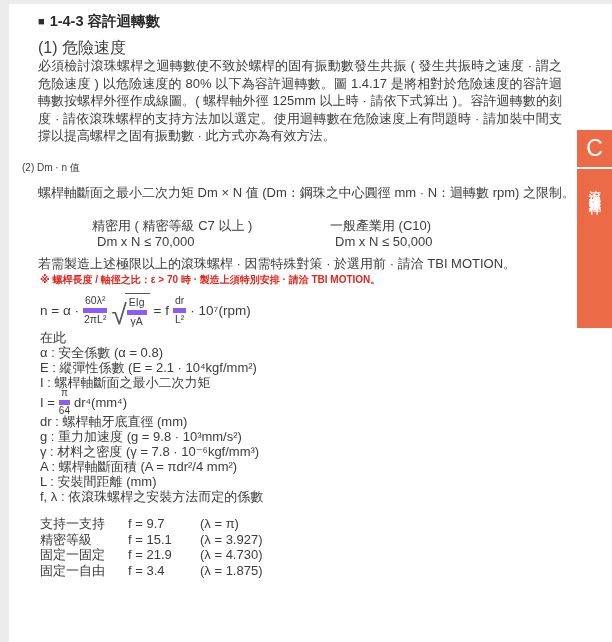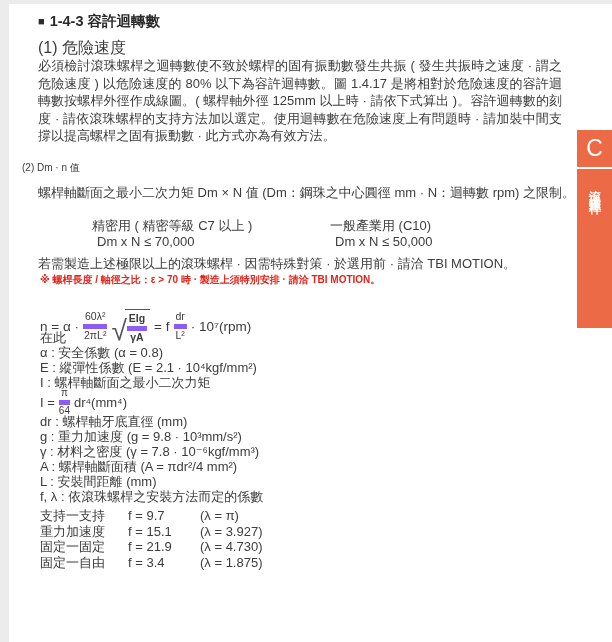--- a/index.html
+++ b/index.html
@@ -23,34 +23,34 @@
 
   .limit-col{top:218px;font-size:13px;line-height:16px;}
   .limit-col .val{padding-left:5px;}
   .limit-1{left:92px;}
   .limit-2{left:330px;}
   .limit-2 .lab{font-weight:bold;font-weight:normal;}
 
   .contact-note{left:38px;top:255px;font-size:13px;}
   .red-note{left:40px;top:273px;font-size:10px;font-weight:bold;color:#e0251c;}
 
-  .formula-row{left:40px;top:293px;display:flex;align-items:center;gap:4px;font-size:13.5px;height:34px;margin-top:16px;}
+  .formula-row{left:40px;top:293px;display:flex;align-items:center;gap:4px;font-size:13.5px;height:34px;}
   .frac{display:inline-flex;flex-direction:column;align-items:center;line-height:1.05;font-size:10.5px;vertical-align:middle;}
   .frac .num{border-bottom:5px solid #8b5cf6;padding:0 2px 1px;}
   .frac .den{padding-top:1px;}
   .sqrt{display:inline-flex;align-items:flex-end;}
   .rad{font-size:28px;line-height:24px;font-weight:300;margin-right:-2px;color:#555;}
-  .radicand{border-top:1.5px solid #555;padding:3px 3px 0 2px;display:inline-flex;font-weight:bold;}
+  .radicand{border-top:1.5px solid #555;padding:3px 3px 0 2px;display:inline-flex;}
 
   .defs{left:40px;top:330px;font-size:13px;}
   .defs .line{line-height:15px;}
   .inertia-line{display:flex;align-items:center;gap:4px;height:24px;}
   .defs .frac{font-size:10px;}
 
-  .supports{margin-top:4px;}
+  .supports{margin-top:12px;}
   .sup-row{display:flex;line-height:15.5px;}
   .sup-type{width:88px;}
   .sup-f{width:72px;}
 
   .side-tab{left:577px;top:130px;width:35px;height:198px;background:#ec6a45;color:#ffffff;}
   .tab-letter{height:37px;display:flex;align-items:center;justify-content:center;
     font-size:23px;border-bottom:2px solid #ffffff;}
   .tab-label-wrap{display:flex;justify-content:center;padding-top:11px;}
   .tab-label{writing-mode:vertical-rl;letter-spacing:4px;font-size:12px;font-weight:bold;}
 </style>
@@ -129,21 +129,21 @@
   <div class="line">L : 安裝間距離 (mm)</div>
   <div class="line">f, λ : 依滾珠螺桿之安裝方法而定的係數</div>
 
   <div class="supports">
     <div class="sup-row">
       <span class="sup-type">支持一支持</span>
       <span class="sup-f">f = 9.7</span>
       <span class="sup-l">(λ = π)</span>
     </div>
     <div class="sup-row">
-      <span class="sup-type">重力加速度</span>
+      <span class="sup-type">精密等級</span>
       <span class="sup-f">f = 15.1</span>
       <span class="sup-l">(λ = 3.927)</span>
     </div>
     <div class="sup-row">
       <span class="sup-type">固定一固定</span>
       <span class="sup-f">f = 21.9</span>
       <span class="sup-l">(λ = 4.730)</span>
     </div>
     <div class="sup-row">
       <span class="sup-type">固定一自由</span>

